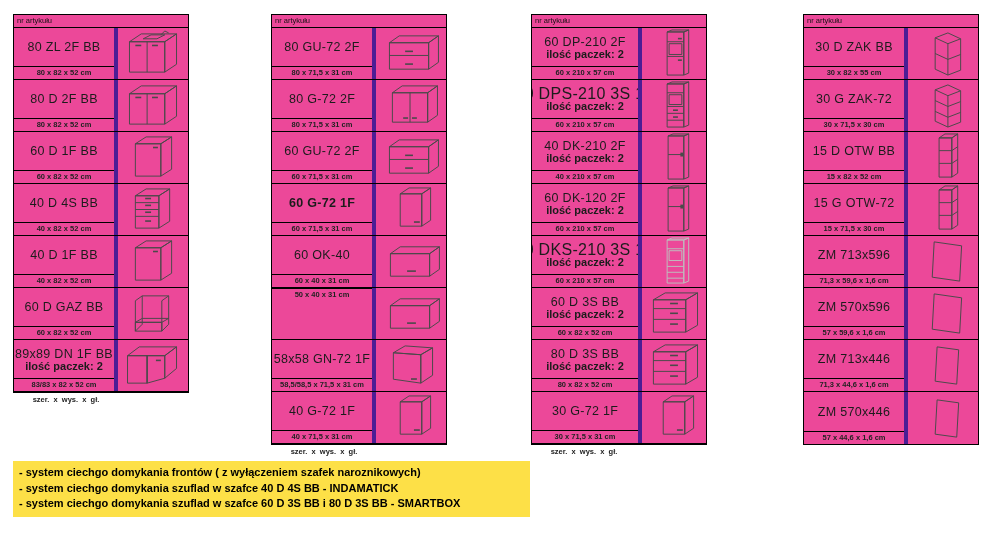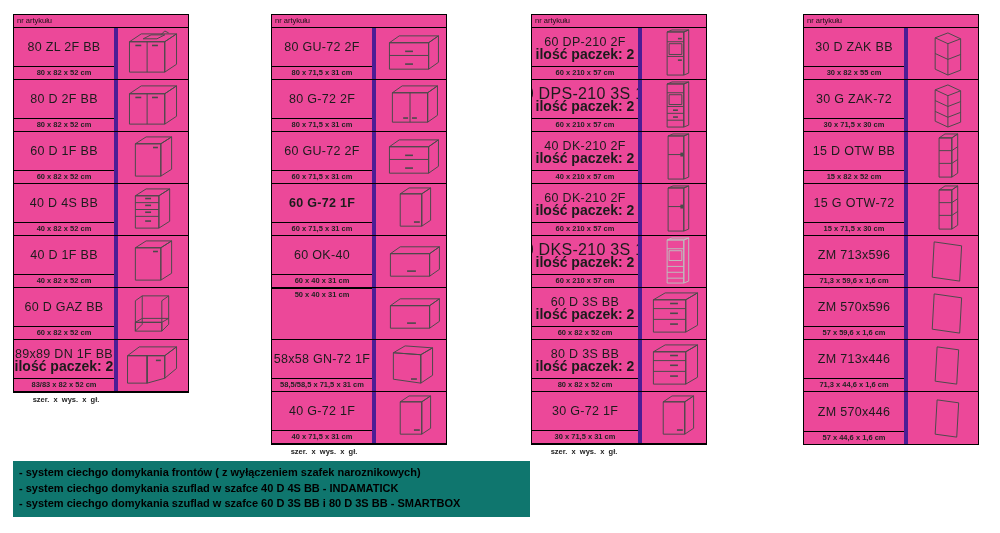--- a/index.html
+++ b/index.html
@@ -21,21 +21,21 @@
   }
   .trow:last-of-type{border-bottom:none;}
   .cell-left{
     width:104px;border-right:4px solid #4c1d95;box-sizing:border-box;
     display:flex;flex-direction:column;
   }
   .t2 .cell-left{width:110px;}
   .name-wrap{flex:1;display:flex;flex-direction:column;align-items:center;justify-content:center;overflow:hidden;}
   .name{font-size:12.5px;letter-spacing:0.3px;color:#1c1c1c;white-space:nowrap;line-height:14px;}
   .name.bold{font-weight:bold;}
-  .pkg{font-size:14px;font-weight:bold;color:#1c1c1c;white-space:nowrap;line-height:11px;}
+  .pkg{font-size:11px;font-weight:bold;color:#1c1c1c;white-space:nowrap;line-height:11px;}
   .dims{
     height:13px;border-top:1px solid #000;box-sizing:border-box;
     font-size:7.5px;font-weight:bold;text-align:center;line-height:11px;color:#222;white-space:nowrap;
   }
   .cell-right{flex:1;display:flex;align-items:center;justify-content:center;overflow:hidden;}
   .tfoot{
     position:absolute;top:100%;left:0;width:104px;text-align:center;
     padding-top:3px;font-size:7.5px;font-weight:bold;color:#222;white-space:pre;
   }
   .notes{
@@ -378,21 +378,21 @@
             <polygon points="26,3 31,1 47,1 42,3"></polygon>
             <polygon points="42,3 47,1 47,45 42,47"></polygon>
             <line x1="26" y1="22" x2="42" y2="22"></line>
             <rect x="38.5" y="20" width="3" height="4" fill="#4a4a4a" stroke="none"></rect>
           </svg>
         </div>
       </div>
       <div class="trow">
         <div class="cell-left">
           <div class="name-wrap">
-            <div class="name">60 DK-210 2F</div>
+            <div class="name">60 DK-120 2F</div>
             <div class="pkg">ilość paczek: 2</div>
           </div>
           <div class="dims">60 x 210 x 57 cm</div>
         </div>
         <div class="cell-right">
           <svg viewBox="0 0 64 50" width="64" height="49" fill="none" stroke="#4a4a4a" stroke-width="1" stroke-linejoin="round">
             <rect x="26" y="3" width="16" height="44"></rect>
             <polygon points="26,3 31,1 47,1 42,3"></polygon>
             <polygon points="42,3 47,1 47,45 42,47"></polygon>
             <line x1="26" y1="22" x2="42" y2="22"></line>
@@ -611,17 +611,17 @@
         </div>
         <div class="cell-right">
           <svg viewBox="0 0 64 50" width="64" height="49" fill="none" stroke="#4a4a4a" stroke-width="1" stroke-linejoin="round">
             <polygon points="26,6 48,9 46,44 24,41"></polygon>
           </svg>
         </div>
       </div>
     </div>
   </div>
 
-<div class="notes" id="notes" style="background: #0f766e;">
+<div class="notes" id="notes" style="background: #fde047;">
   <div class="note-line">- system ciechgo domykania frontów ( z wyłączeniem szafek naroznikowych)</div>
   <div class="note-line">- system ciechgo domykania szuflad w szafce 40 D 4S BB - INDAMATICK</div>
   <div class="note-line">- system ciechgo domykania szuflad w szafce 60 D 3S BB i 80 D 3S BB - SMARTBOX</div>
 </div>
 
 </body></html>

